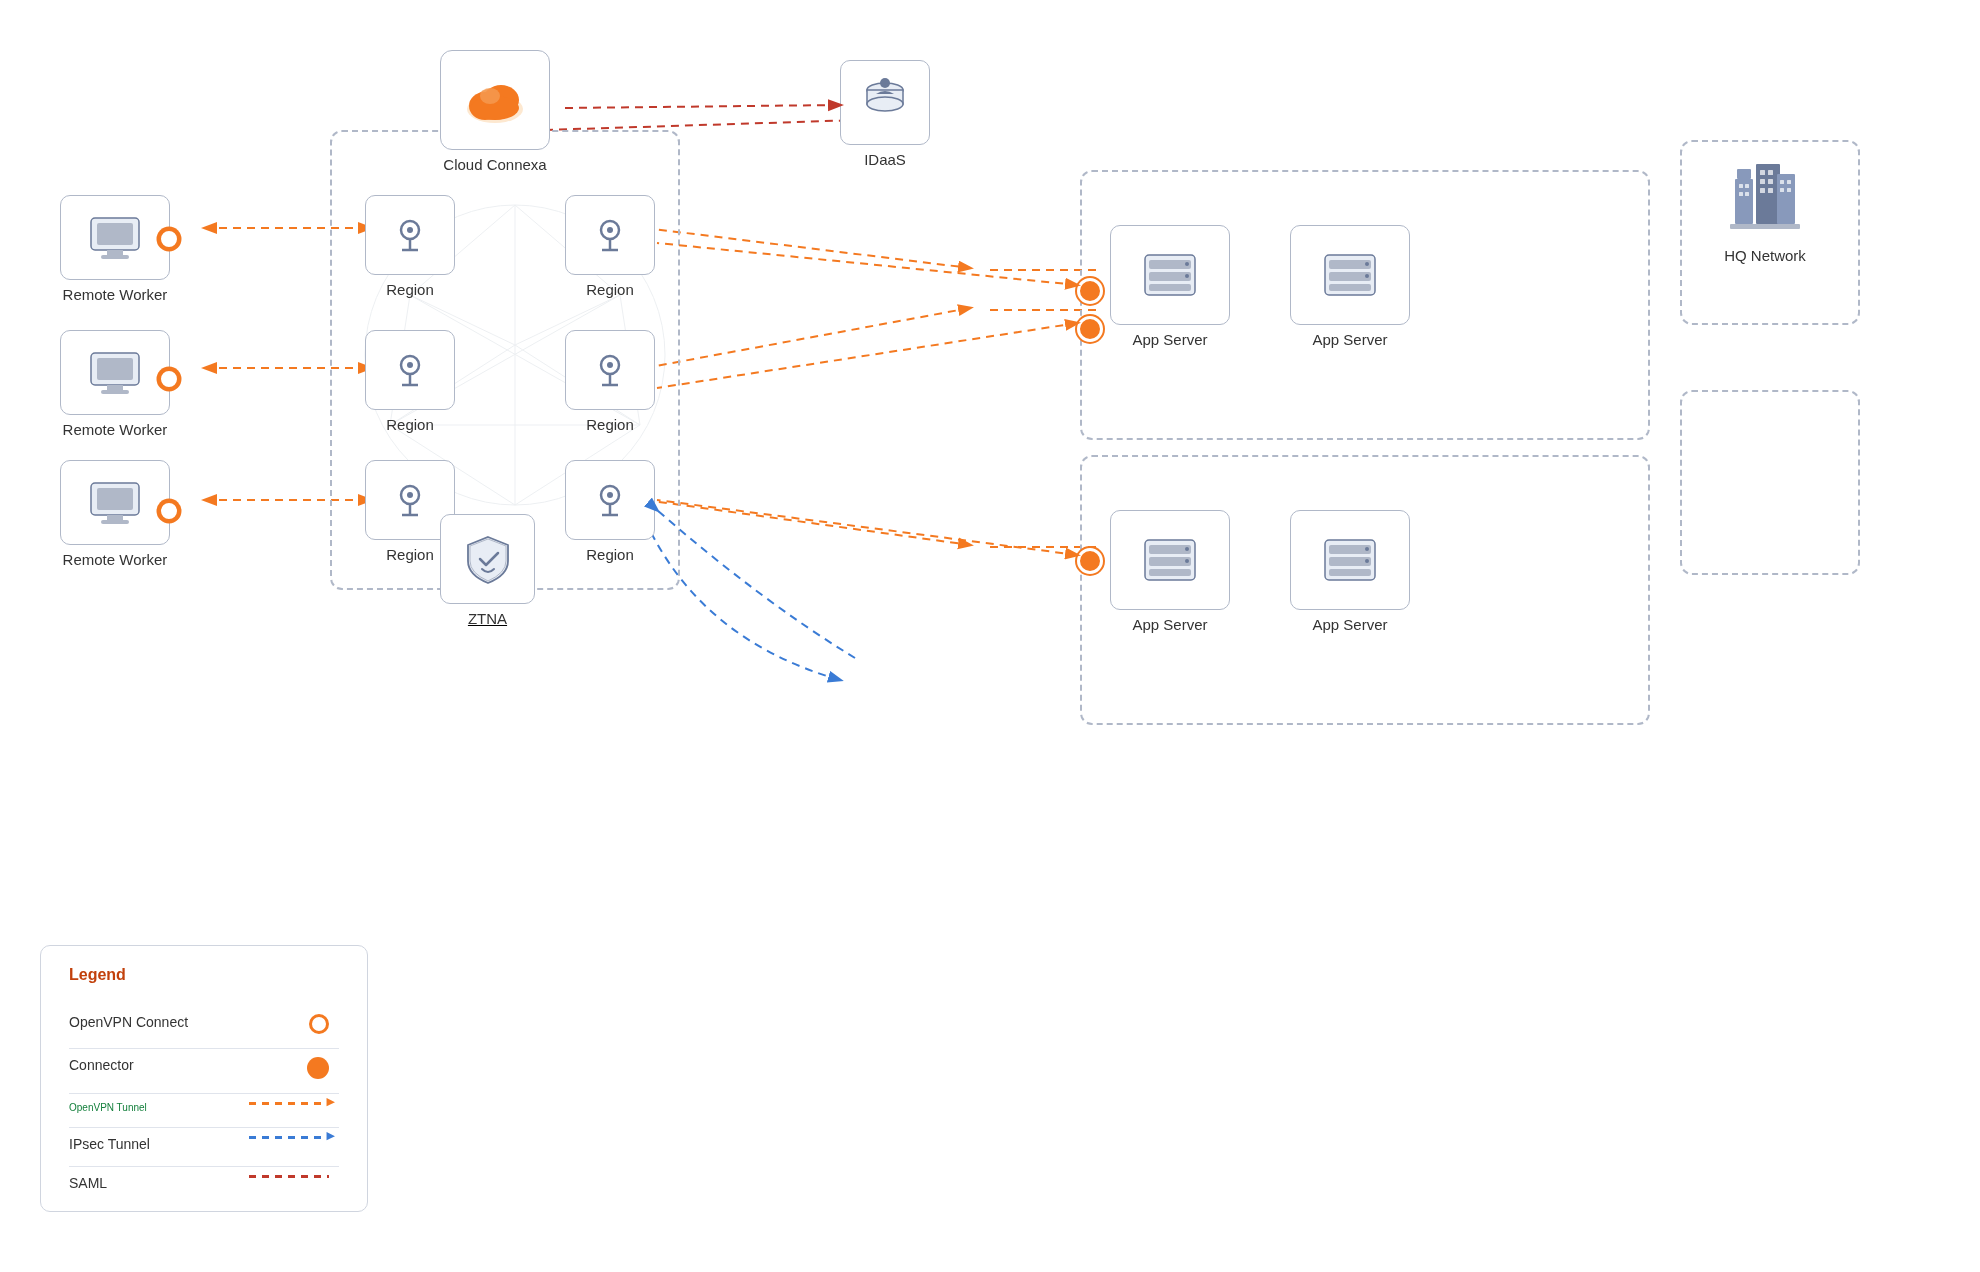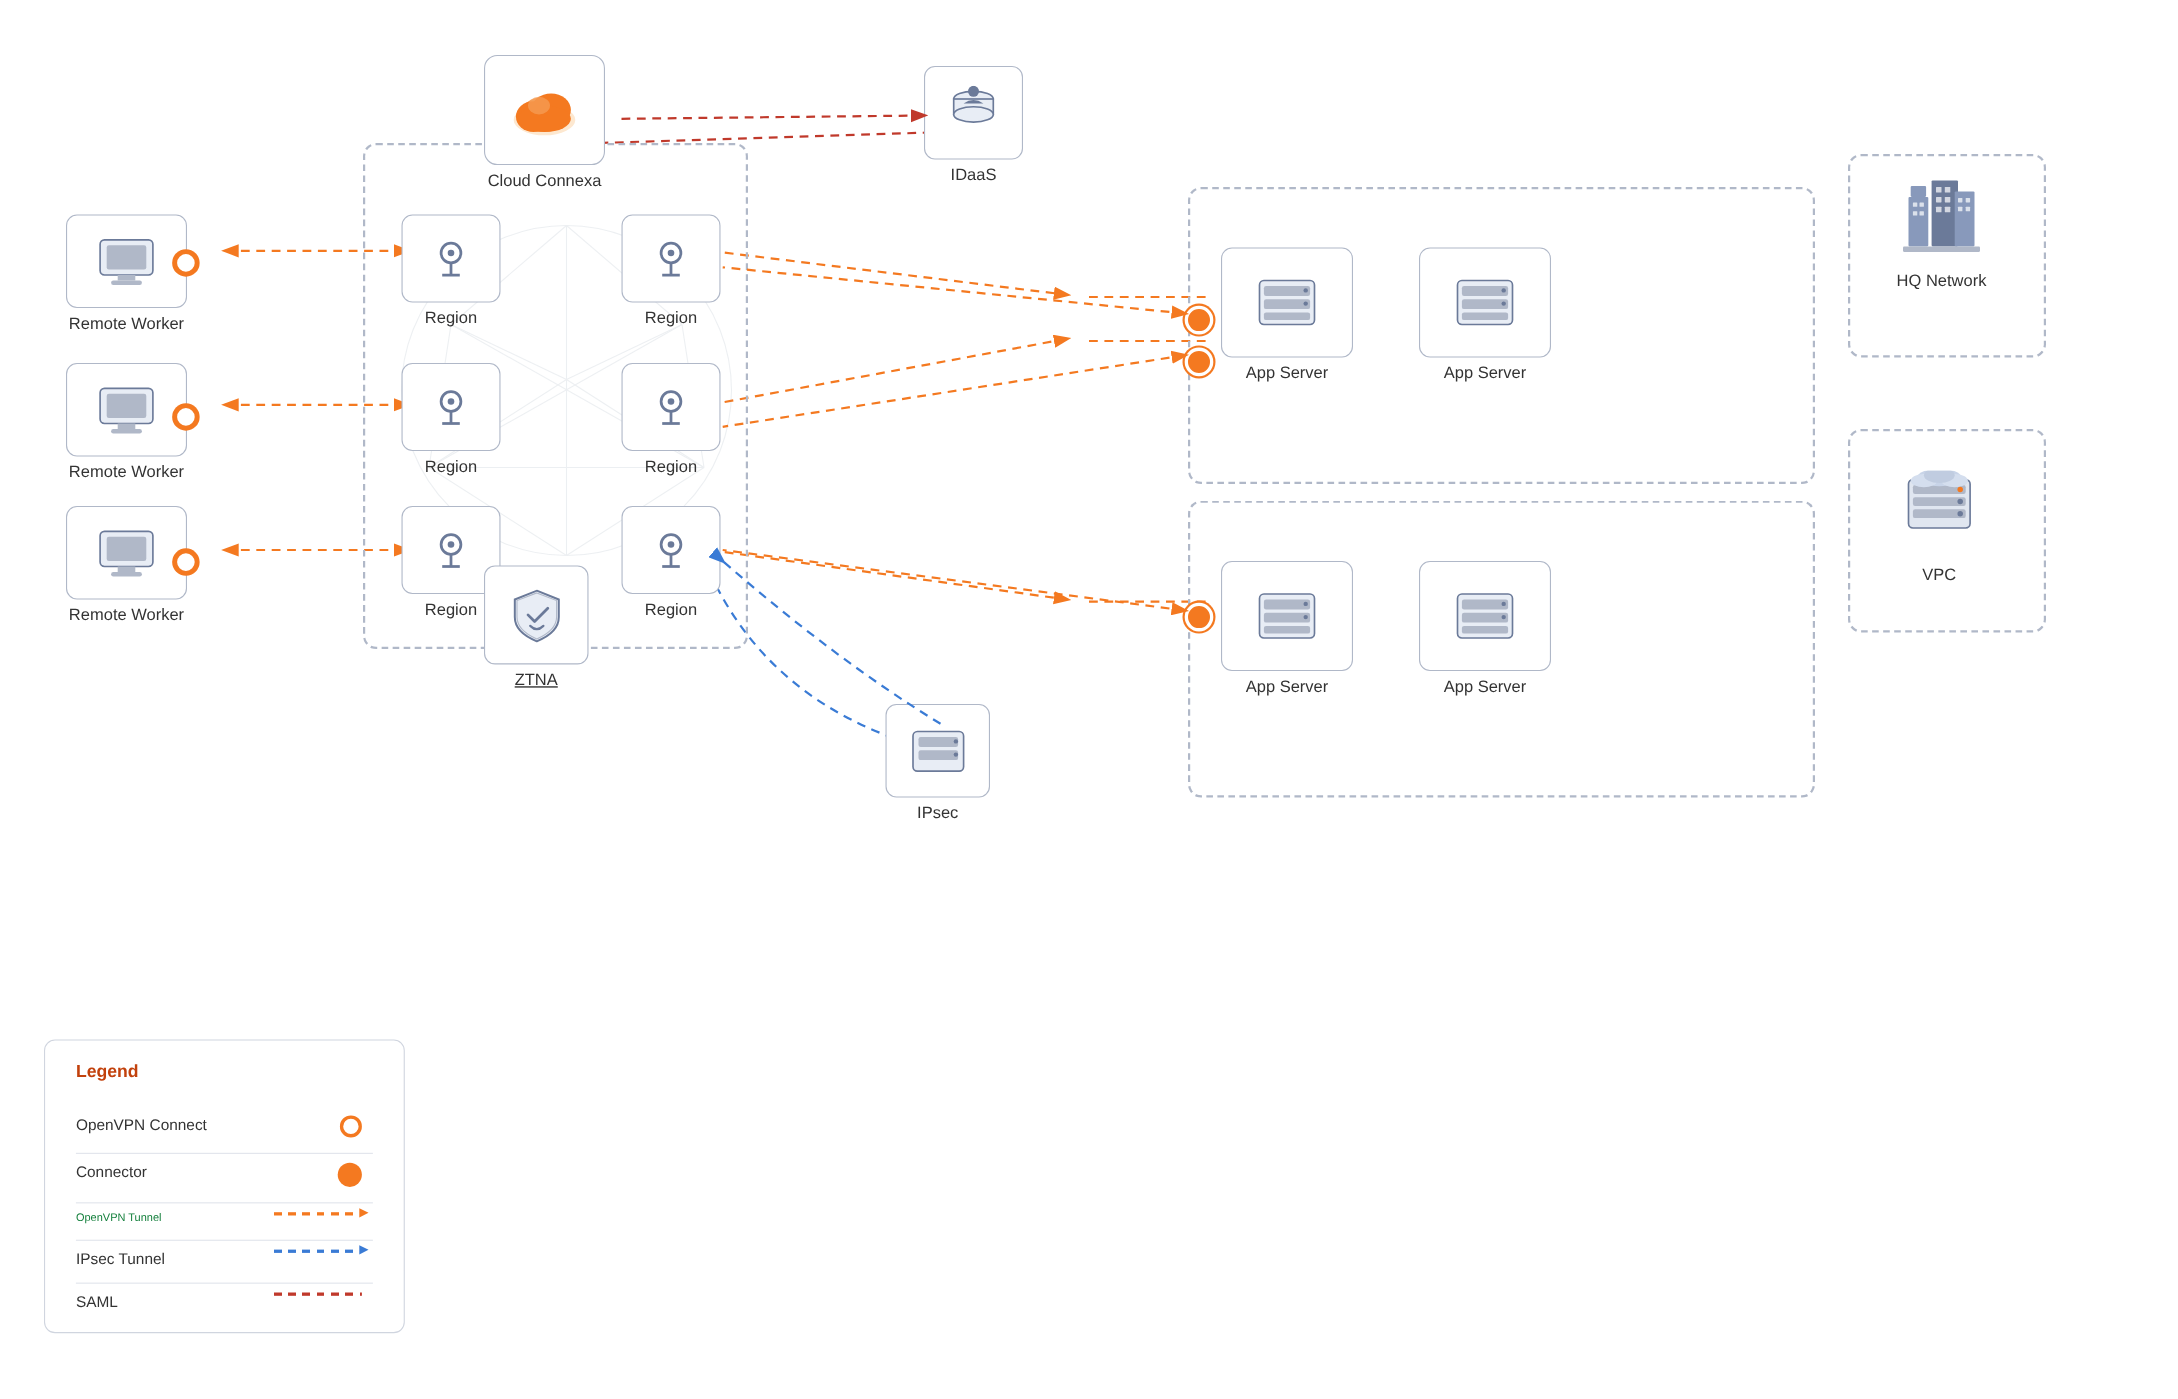--- a/index.html
+++ b/index.html
@@ -393,41 +393,20 @@
         <rect x="50" y="34" width="4" height="4" fill="#fff" opacity="0.7" rx="0.5"></rect>
         <rect x="57" y="34" width="4" height="4" fill="#fff" opacity="0.7" rx="0.5"></rect>
 
         <rect x="0" y="70" width="70" height="5" fill="#b0b8c8" rx="1"></rect>
       </svg>
     </div>
     <div class="node-label">HQ Network</div>
   </div>
 
   <div class="region-container" style="left:1680px; top:390px; width:180px; height:185px;"></div>
-  <div class="node" style="left:1693px; top:408px;">
-    <div style="width:140px; height:100px; display:flex; align-items:center; justify-content:center;">
-      <svg width="72" height="60" viewBox="0 0 72 60">
-
-        <rect x="8" y="8" width="56" height="44" rx="4" fill="#e0e6f0" stroke="#6b7a99" stroke-width="1.5"></rect>
-        <rect x="12" y="13" width="48" height="8" rx="2" fill="#b0b8c8"></rect>
-        <rect x="12" y="24" width="48" height="8" rx="2" fill="#b0b8c8"></rect>
-        <rect x="12" y="35" width="48" height="8" rx="2" fill="#b0b8c8"></rect>
-
-        <ellipse cx="36" cy="6" rx="20" ry="8" fill="#c8d4e8"></ellipse>
-        <ellipse cx="22" cy="9" rx="12" ry="6" fill="#d4deee"></ellipse>
-        <ellipse cx="50" cy="9" rx="12" ry="6" fill="#d4deee"></ellipse>
-        <ellipse cx="36" cy="4" rx="14" ry="7" fill="#c0cce0"></ellipse>
-
-        <circle cx="55" cy="17" r="2.5" fill="#f47920"></circle>
-        <circle cx="55" cy="28" r="2.5" fill="#6b7a99"></circle>
-        <circle cx="55" cy="39" r="2.5" fill="#6b7a99"></circle>
-      </svg>
-    </div>
-    <div class="node-label">VPC</div>
-  </div>
 
   <div class="region-container" style="left:1080px; top:170px; width:570px; height:270px;"></div>
 
   <div class="node" style="left:1110px; top:225px;">
     <div class="node-box" style="width:120px; height:100px;">
       <svg width="58" height="48" viewBox="0 0 58 48">
         <rect x="4" y="4" width="50" height="40" rx="4" fill="#e8edf5" stroke="#6b7a99" stroke-width="1.5"></rect>
         <rect x="8" y="9" width="42" height="9" rx="2" fill="#b0b8c8"></rect>
         <rect x="8" y="21" width="42" height="9" rx="2" fill="#b0b8c8"></rect>
         <rect x="8" y="33" width="42" height="7" rx="2" fill="#b0b8c8"></rect>
@@ -496,32 +475,20 @@
         <path d="M26 6 L44 13 L44 28 Q44 40 26 48 Q8 40 8 28 L8 13 Z" fill="none" stroke="#b0b8c8" stroke-width="1"></path>
 
         <path d="M18 26 L24 32 L36 20" fill="none" stroke="#6b7a99" stroke-width="2.5" stroke-linecap="round" stroke-linejoin="round"></path>
 
         <path d="M20 36 Q26 42 32 36" fill="none" stroke="#6b7a99" stroke-width="2" stroke-linecap="round"></path>
       </svg>
     </div>
     <div class="node-label">ZTNA</div>
   </div>
 
-  <div class="node" style="left:805px; top:640px;">
-    <div class="node-box" style="width:95px; height:85px;">
-      <svg width="54" height="44" viewBox="0 0 54 44">
-        <rect x="4" y="4" width="46" height="36" rx="4" fill="#e8edf5" stroke="#6b7a99" stroke-width="1.5"></rect>
-        <rect x="9" y="9" width="36" height="9" rx="2" fill="#b0b8c8"></rect>
-        <rect x="9" y="21" width="36" height="9" rx="2" fill="#b0b8c8"></rect>
-        <circle cx="43" cy="13" r="2" fill="#6b7a99"></circle>
-        <circle cx="43" cy="25" r="2" fill="#6b7a99"></circle>
-      </svg>
-    </div>
-    <div class="node-label">IPsec</div>
-  </div>
 
   <svg style="position:absolute;top:0;left:0;width:1980px;height:1272px;pointer-events:none;">
     <defs>
       <marker id="arrowO2" markerWidth="8" markerHeight="8" refX="6" refY="3" orient="auto">
         <path d="M0,0 L0,6 L8,3 z" fill="#f47920"></path>
       </marker>
       <marker id="arrowOL2" markerWidth="8" markerHeight="8" refX="2" refY="3" orient="auto">
         <path d="M8,0 L8,6 L0,3 z" fill="#f47920"></path>
       </marker>
       <marker id="arrowB2" markerWidth="8" markerHeight="8" refX="6" refY="3" orient="auto">

